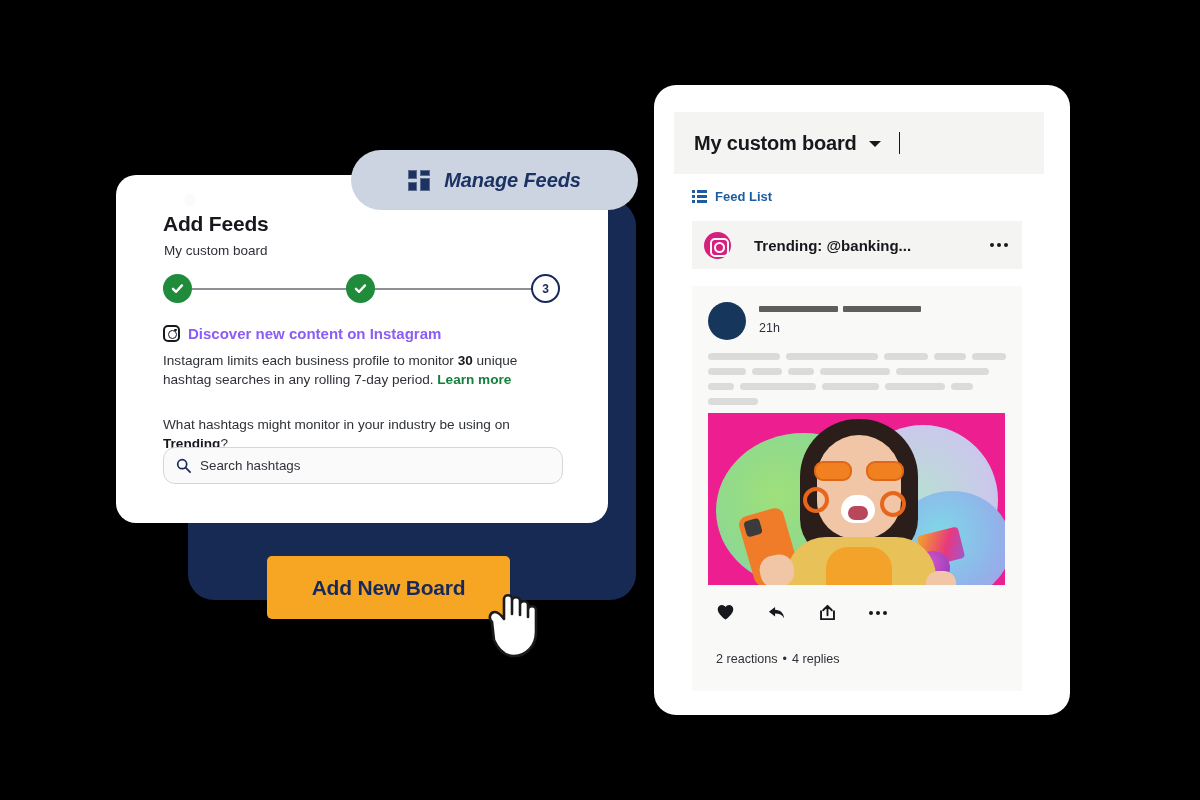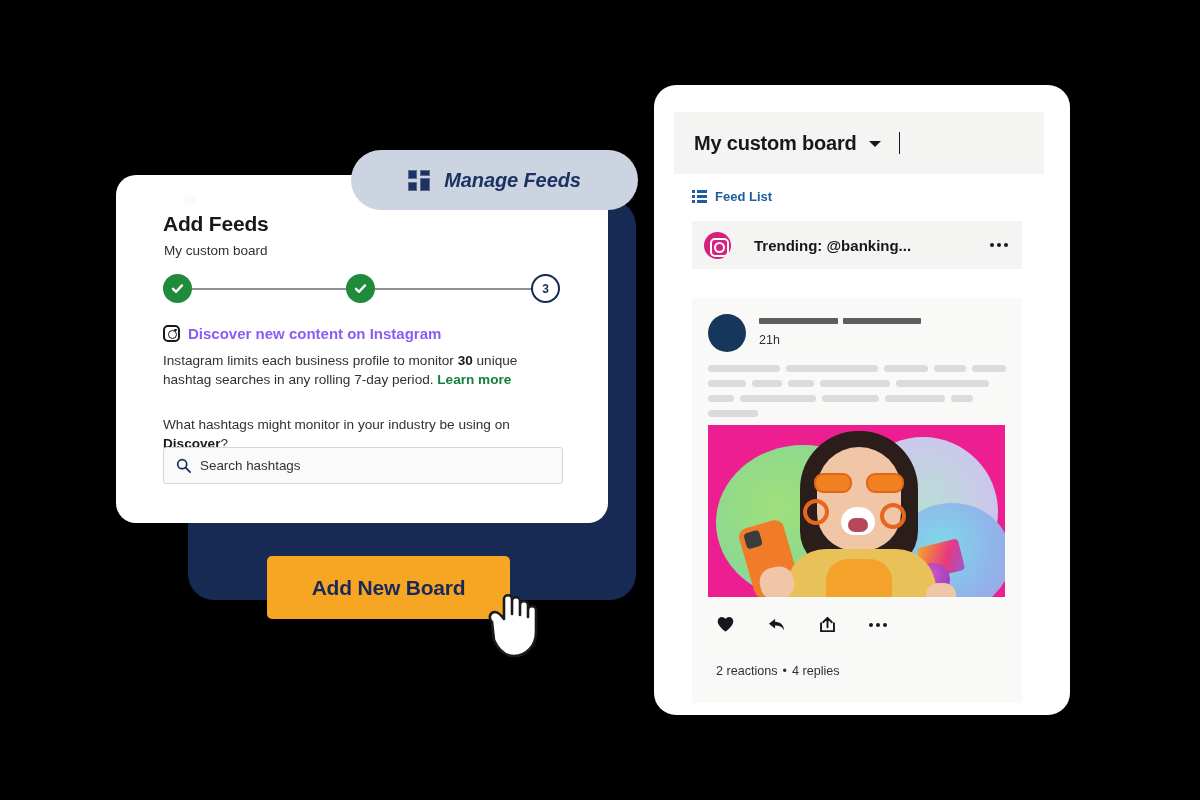--- a/index.html
+++ b/index.html
@@ -130,21 +130,21 @@
   }
   .question-copy b { font-weight: bold; color: #16181d; }
 
   
   .search-box {
     position: absolute;
     left: 163px; top: 447px;
     width: 400px; height: 37px;
     background: #fafafa;
     border: 1px solid #d6d6d6;
-    border-radius: 3px;
+    border-radius: 12px;
     display: flex; align-items: center;
     padding-left: 12px; gap: 9px;
   }
   .search-placeholder {
     font-size: 13.4px; color: #30333a;
   }
 
   
   .manage-feeds {
     position: absolute;
@@ -273,21 +273,21 @@
   .dots-h {
     display: flex; gap: 3px; align-items: center;
   }
   .dots-h span {
     width: 4px; height: 4px; border-radius: 50%; background: #16181d;
   }
 
   
   .post-card {
     position: absolute;
-    left: 692px; top: 298px;
+    left: 692px; top: 286px;
     width: 330px; height: 405px;
     background: #f9f9f7;
     padding: 16px;
   }
   .post-head { display: flex; gap: 13px; align-items: flex-start; }
   .post-avatar {
     width: 38px; height: 38px; border-radius: 50%;
     background: #17365c; flex: none;
   }
   .post-meta { padding-top: 4px; }
@@ -458,21 +458,21 @@
   <div class="discover-row">
     <span class="ig-mini"></span>
     <span class="discover-text">Discover new content on Instagram</span>
   </div>
 
   <div class="limits-copy">
     <span>Instagram limits each business profile to monitor </span><b>30</b><span> unique hashtag searches in any rolling 7-day period. </span><a href="#" class="learn-more">Learn more</a>
   </div>
 
   <div class="question-copy">
-    <span>What hashtags might monitor in your industry be using on </span><b>Discover</b><span>?</span>
+    <span>What hashtags might monitor in your industry be using on </span><b>Trending</b><span>?</span>
   </div>
 
   <div class="search-box">
     <svg width="15" height="15" viewBox="0 0 16 16">
       <circle cx="6.6" cy="6.6" r="4.8" stroke="#17295b" stroke-width="1.8" fill="none"></circle>
       <path d="M10.3 10.3 L15 15" stroke="#17295b" stroke-width="1.8" stroke-linecap="round"></path>
     </svg>
     <span class="search-placeholder">Search hashtags</span>
   </div>
 

